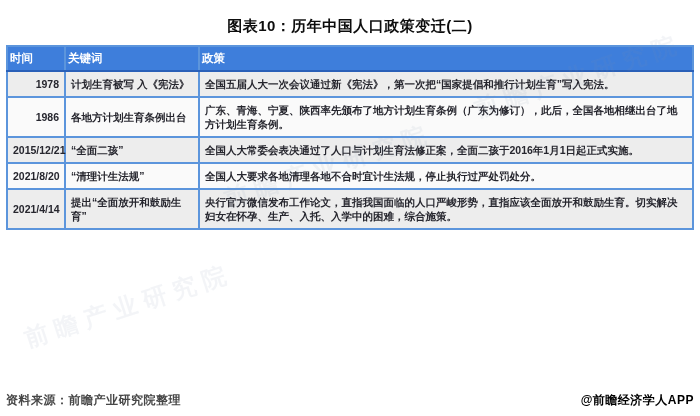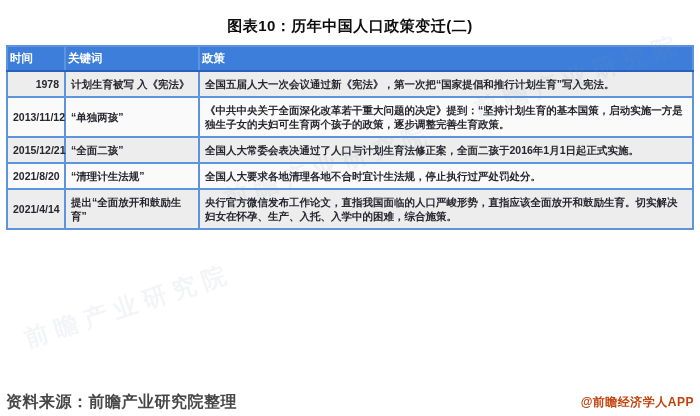--- a/index.html
+++ b/index.html
@@ -56,24 +56,24 @@
   }
   .footer{
     position:absolute;
     left:6px;top:392px;
     width:688px;
     display:flex;
     justify-content:space-between;
     align-items:center;
   }
   .footer .source{
-    font-size:16px;font-weight:bold;color:#474747;letter-spacing:0.5px;
+    font-size:12px;font-weight:bold;color:#474747;letter-spacing:0.5px;
   }
   .footer .credit{
-    font-size:12px;font-weight:bold;color:#c2410c;letter-spacing:0.5px;
+    font-size:12px;font-weight:bold;color:#000000;letter-spacing:0.5px;
   }
   .wm{
     position:absolute;
     color:#7f93ad;
     opacity:0.09;
     font-size:24px;
     font-weight:bold;
     letter-spacing:7px;
     transform:rotate(-18deg);
     pointer-events:none;
@@ -105,23 +105,23 @@
       <th>政策</th>
     </tr>
   </thead>
   <tbody>
       <tr>
     <td class="cell-time">1978</td>
     <td class="cell-keyword">计划生育被写 入《宪法》</td>
     <td class="cell-policy">全国五届人大一次会议通过新《宪法》，第一次把“国家提倡和推行计划生育”写入宪法。</td>
   </tr>
       <tr>
-    <td class="cell-time">2013/11/12</td>
-    <td class="cell-keyword">“单独两孩”</td>
-    <td class="cell-policy">《中共中央关于全面深化改革若干重大问题的决定》提到：“坚持计划生育的基本国策，启动实施一方是独生子女的夫妇可生育两个孩子的政策，逐步调整完善生育政策。</td>
+    <td class="cell-time">1986</td>
+    <td class="cell-keyword">各地方计划生育条例出台</td>
+    <td class="cell-policy">广东、青海、宁夏、陕西率先颁布了地方计划生育条例（广东为修订），此后，全国各地相继出台了地方计划生育条例。</td>
   </tr>
       <tr>
     <td class="cell-time">2015/12/21</td>
     <td class="cell-keyword">“全面二孩”</td>
     <td class="cell-policy">全国人大常委会表决通过了人口与计划生育法修正案，全面二孩于2016年1月1日起正式实施。</td>
   </tr>
       <tr>
     <td class="cell-time">2021/8/20</td>
     <td class="cell-keyword">“清理计生法规”</td>
     <td class="cell-policy">全国人大要求各地清理各地不合时宜计生法规，停止执行过严处罚处分。</td>

